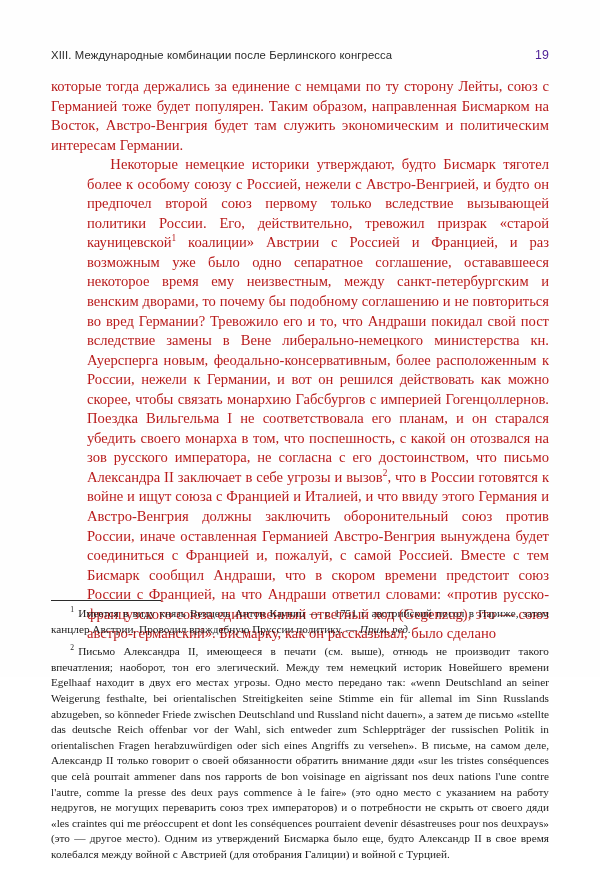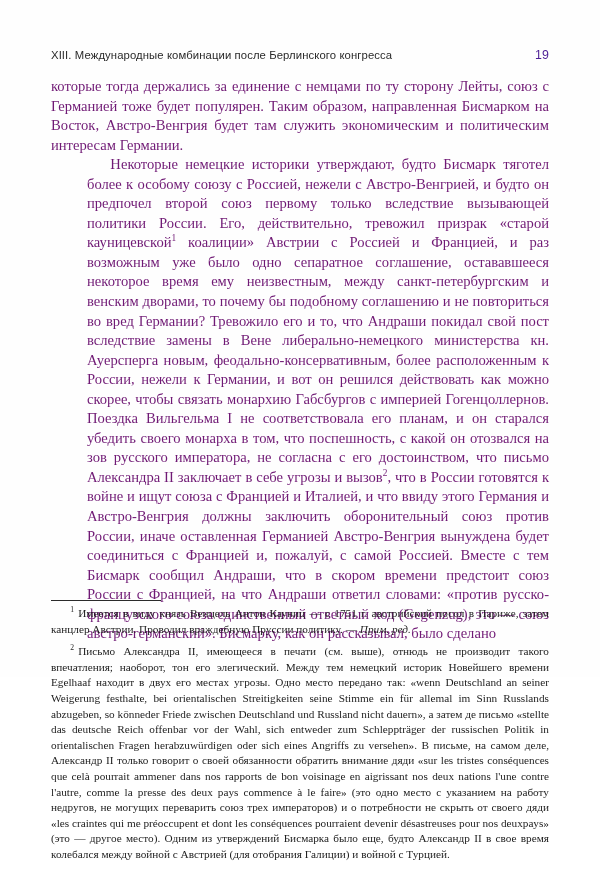--- a/index.html
+++ b/index.html
@@ -51,21 +51,21 @@
     left: 51px;
     top: 77px;
     width: 498px;
   }
   .para {
     margin: 0;
     font-size: 14.6px;
     line-height: 19.55px;
     text-align: justify;
     text-justify: inter-word;
-    color: #701a75;
+    color: #b91c1c;
     hyphens: manual;
   }
   .para + .para { text-indent: 1.6em; margin-left: 36px; }
   .para.lead { text-indent: 0; }
   sup.fnref {
     font-size: 0.64em;
     line-height: 0;
     vertical-align: super;
   }
 

